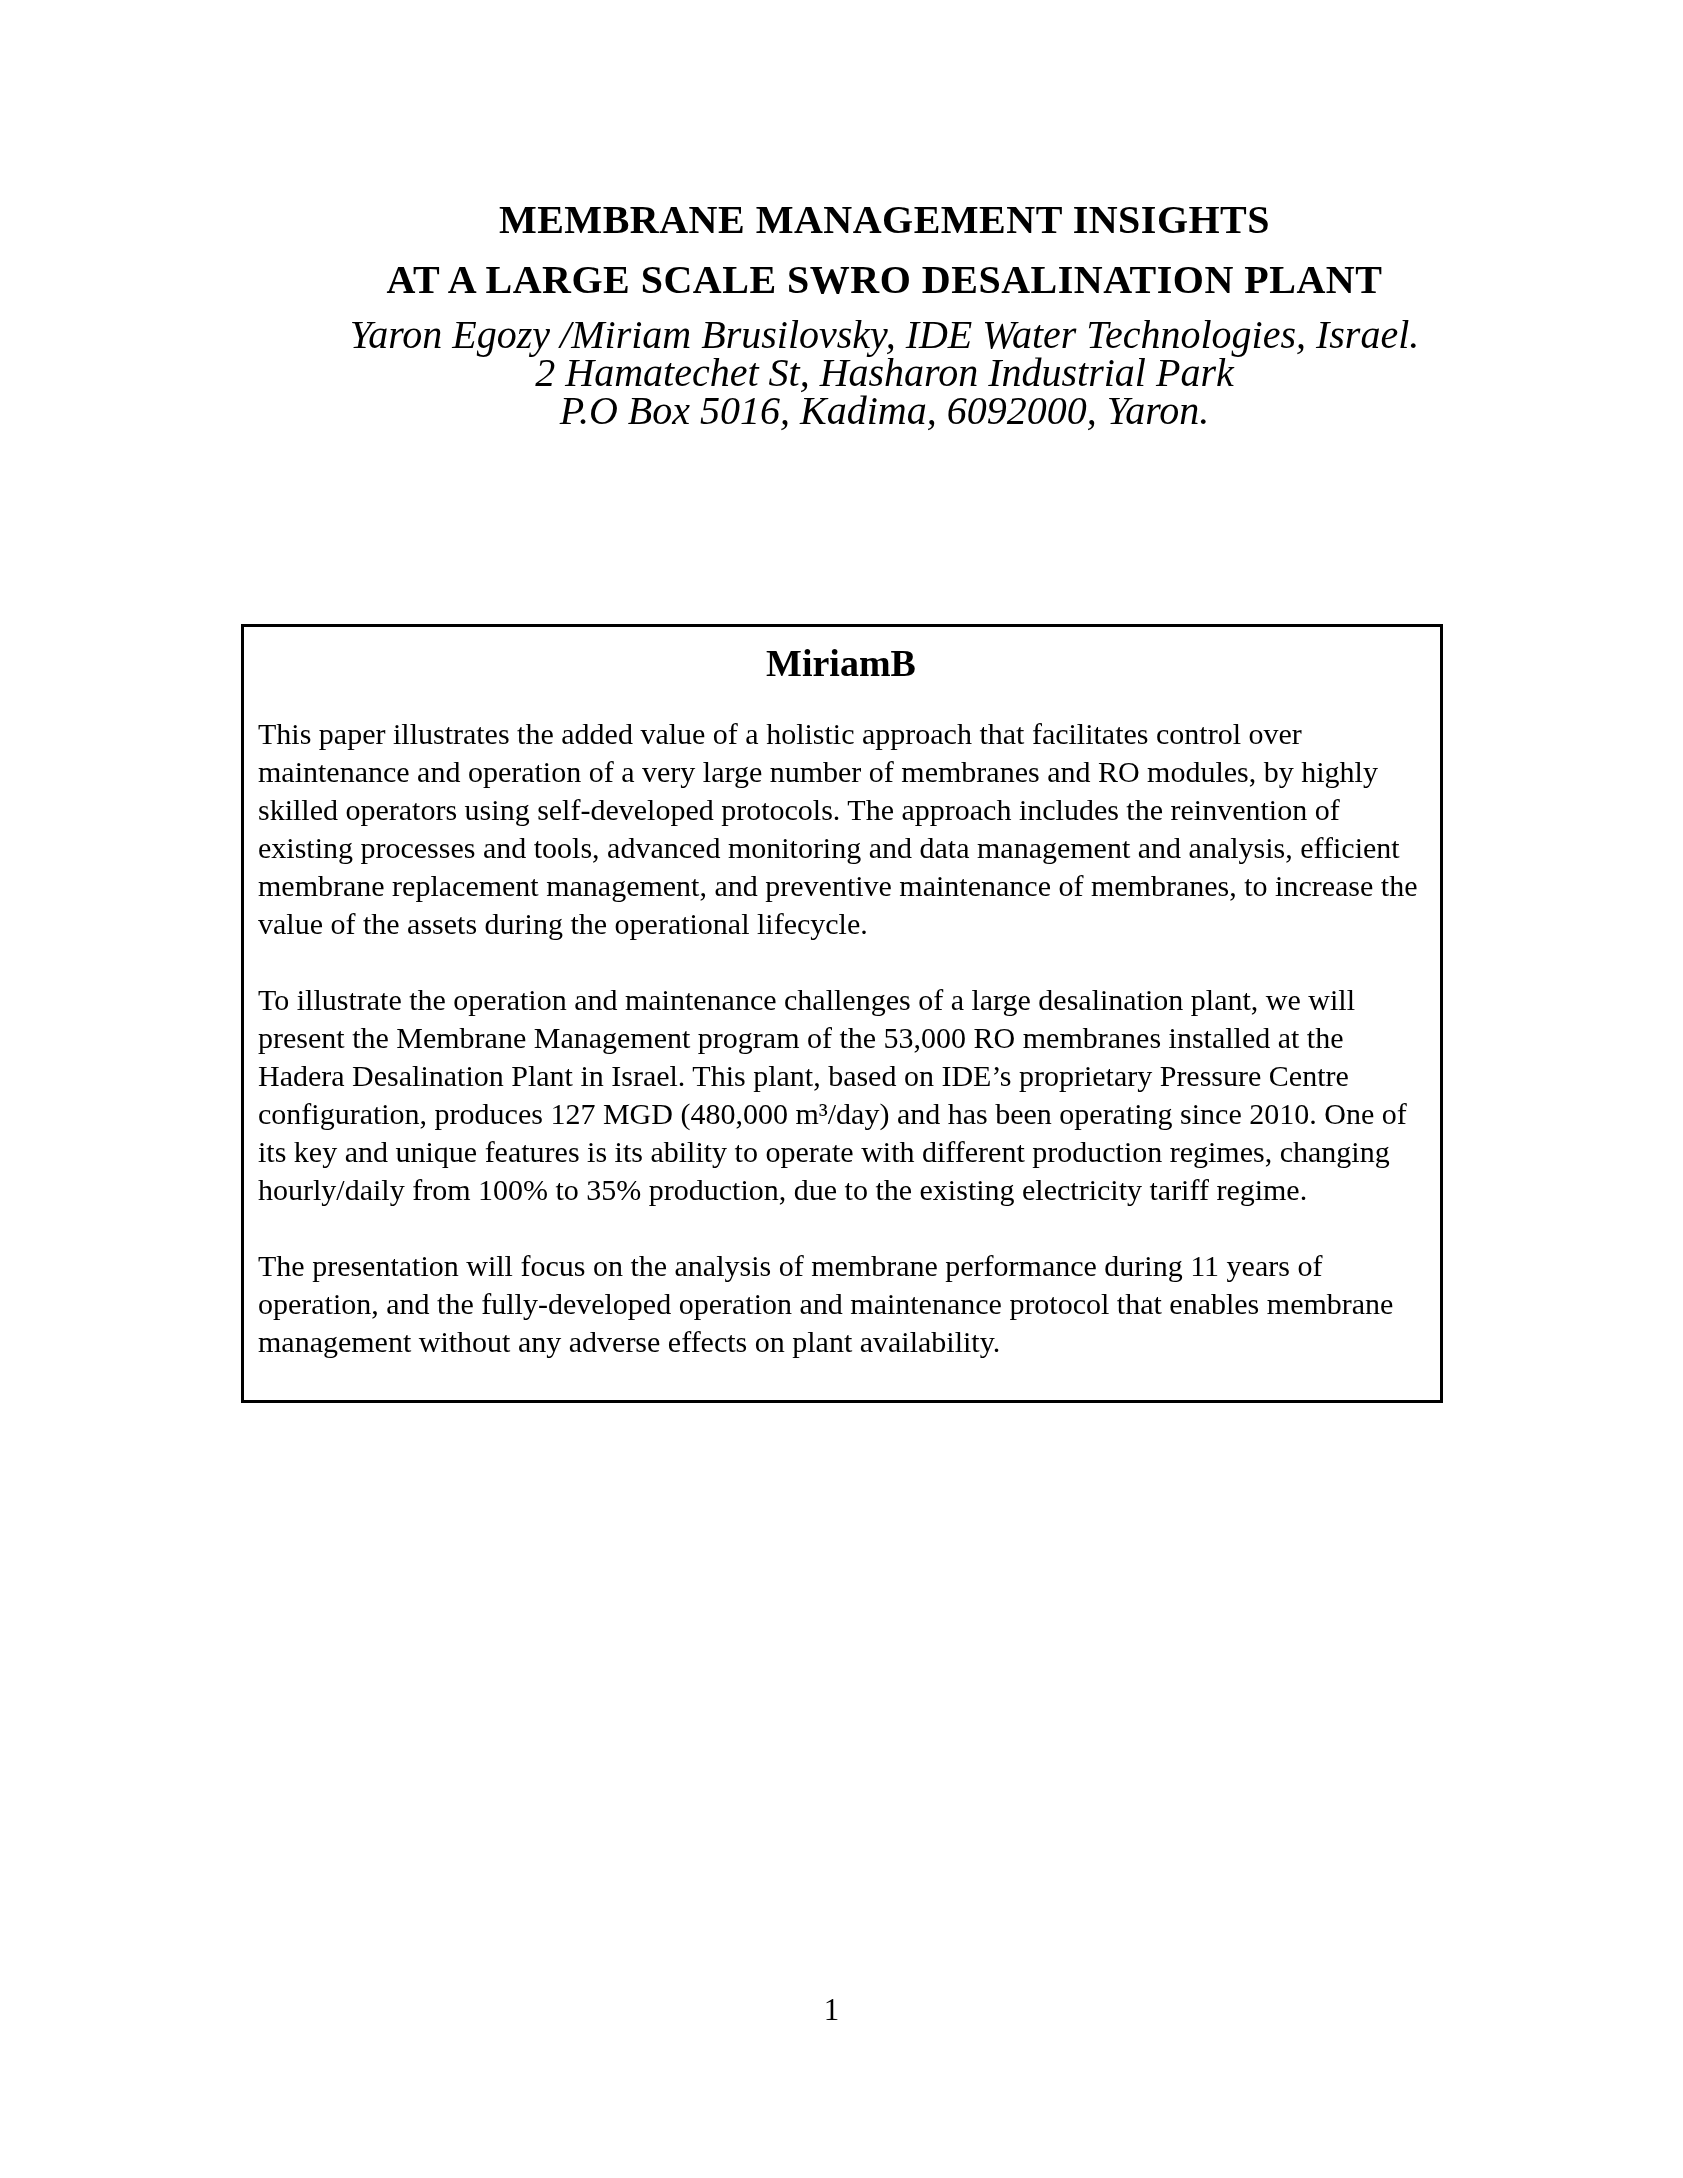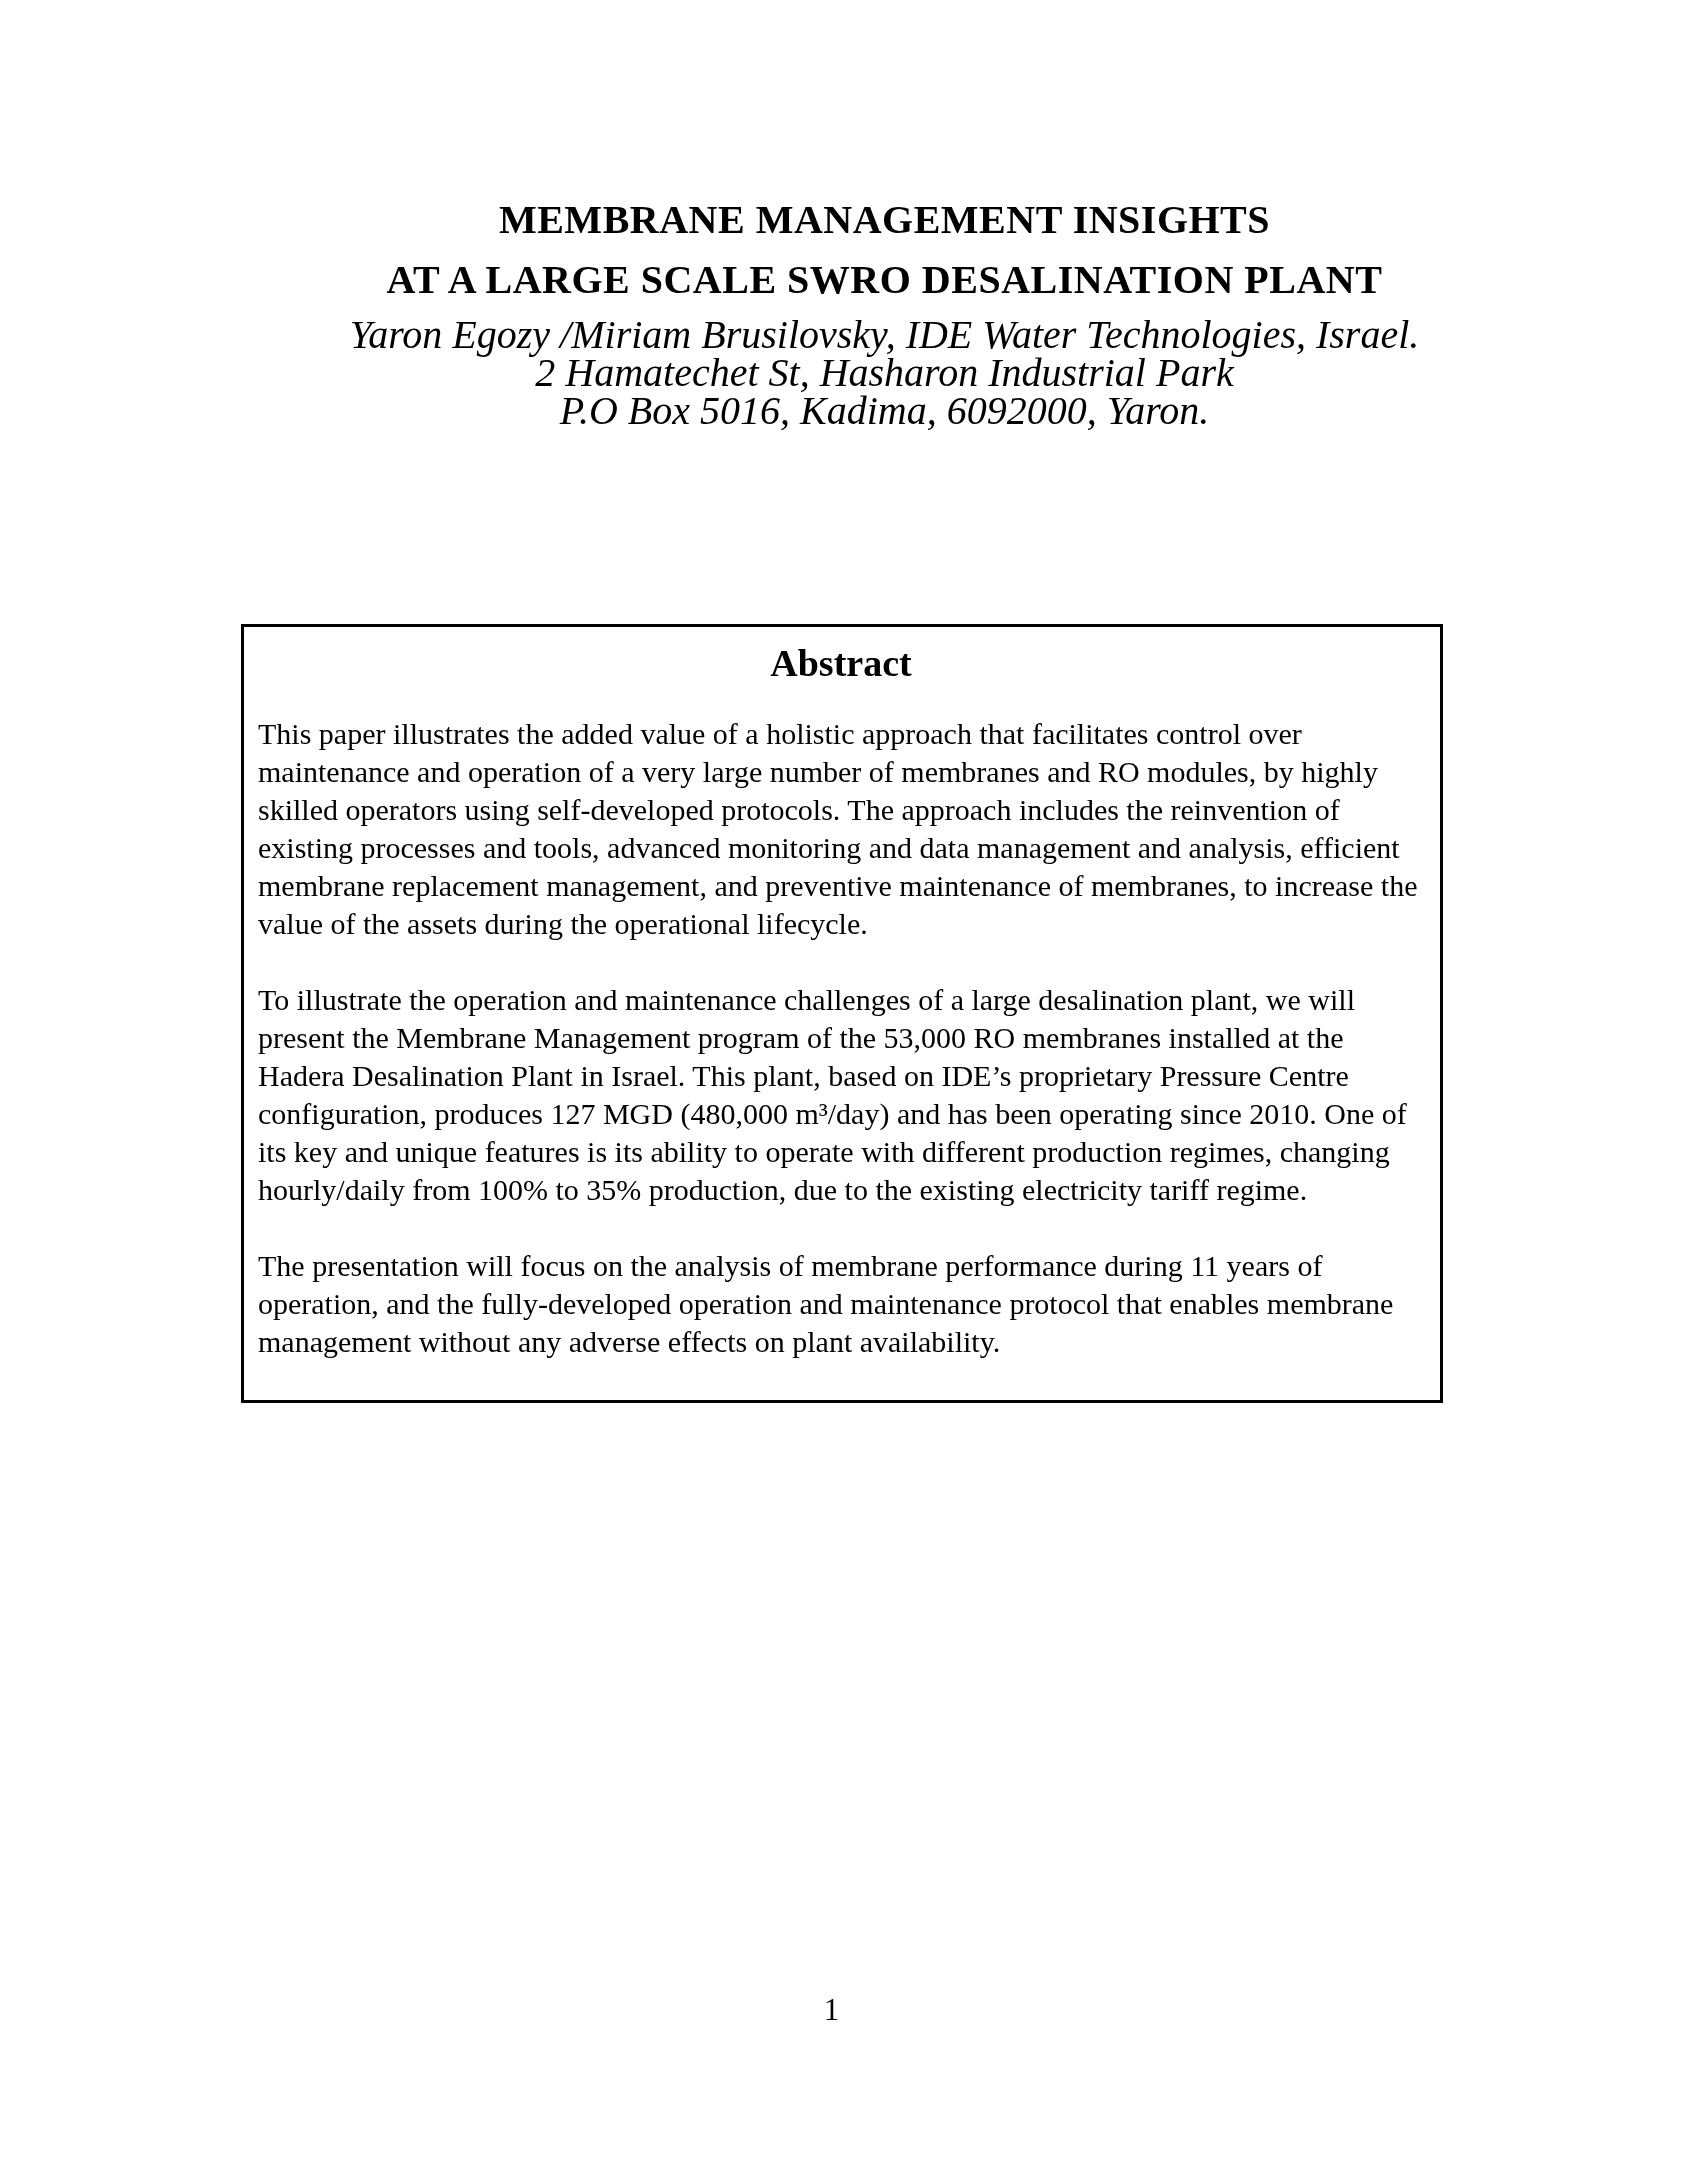--- a/index.html
+++ b/index.html
@@ -93,21 +93,21 @@
   <div class="title-line">MEMBRANE MANAGEMENT INSIGHTS</div>
   <div class="title-line">AT A LARGE SCALE SWRO DESALINATION PLANT</div>
   <div class="author-block">
     <div>Yaron Egozy /Miriam Brusilovsky, IDE Water Technologies, Israel.</div>
     <div>2 Hamatechet St, Hasharon Industrial Park</div>
     <div>P.O Box 5016, Kadima, 6092000, Yaron.</div>
   </div>
 </div>
 
 <div class="abstract-box">
-  <div class="abstract-heading">Abstract</div>
+  <div class="abstract-heading">MiriamB</div>
   <div class="abstract-paragraphs">
       <p>This paper illustrates the added value of a holistic approach that facilitates control over maintenance and operation of a very large number of membranes and RO modules, by highly skilled operators using self-developed protocols. The approach includes the reinvention of existing processes and tools, advanced monitoring and data management and analysis, efficient membrane replacement management, and preventive maintenance of membranes, to increase the value of the assets during the operational lifecycle.</p>
       <p>To illustrate the operation and maintenance challenges of a large desalination plant, we will present the Membrane Management program of the 53,000 RO membranes installed at the Hadera Desalination Plant in Israel. This plant, based on IDE’s proprietary Pressure Centre configuration, produces 127 MGD (480,000 m³/day) and has been operating since 2010. One of its key and unique features is its ability to operate with different production regimes, changing hourly/daily from 100% to 35% production, due to the existing electricity tariff regime.</p>
       <p>The presentation will focus on the analysis of membrane performance during 11 years of operation, and the fully-developed operation and maintenance protocol that enables membrane management without any adverse effects on plant availability.</p>
     </div>
 </div>
 
 <div class="page-number">1</div>
 
 

